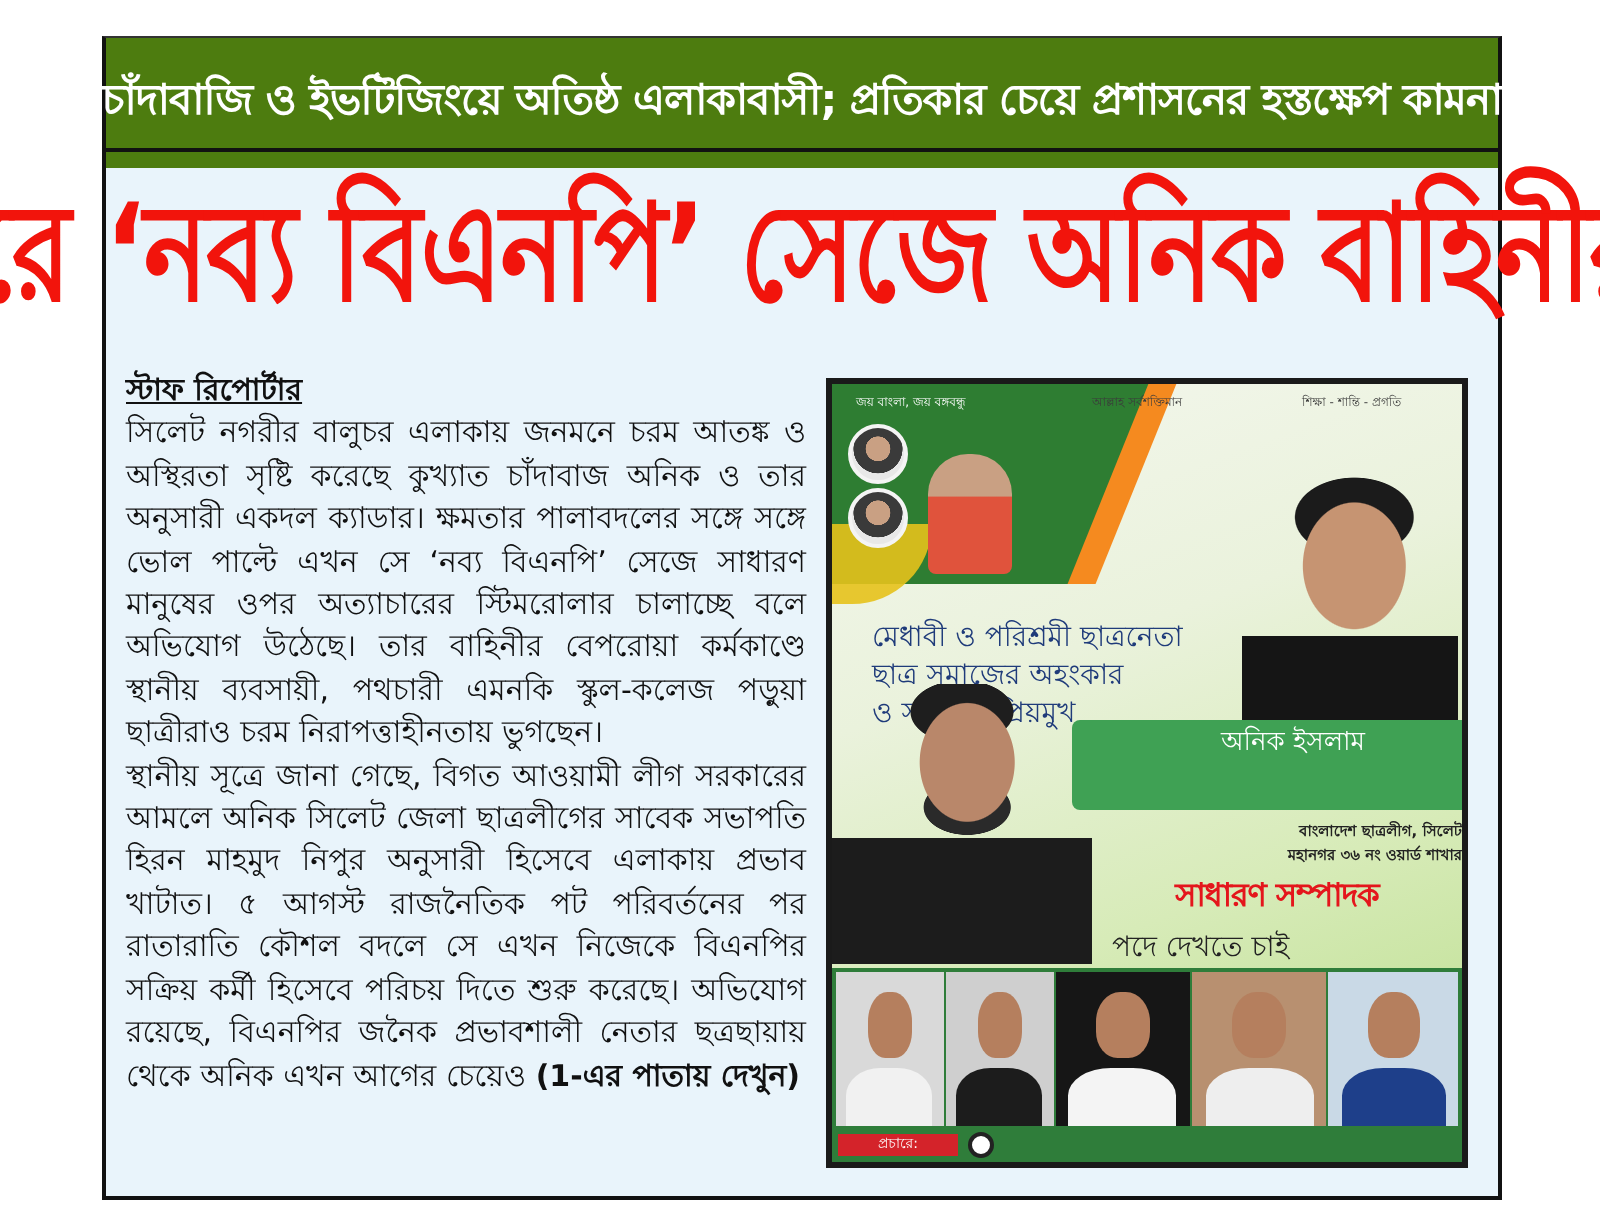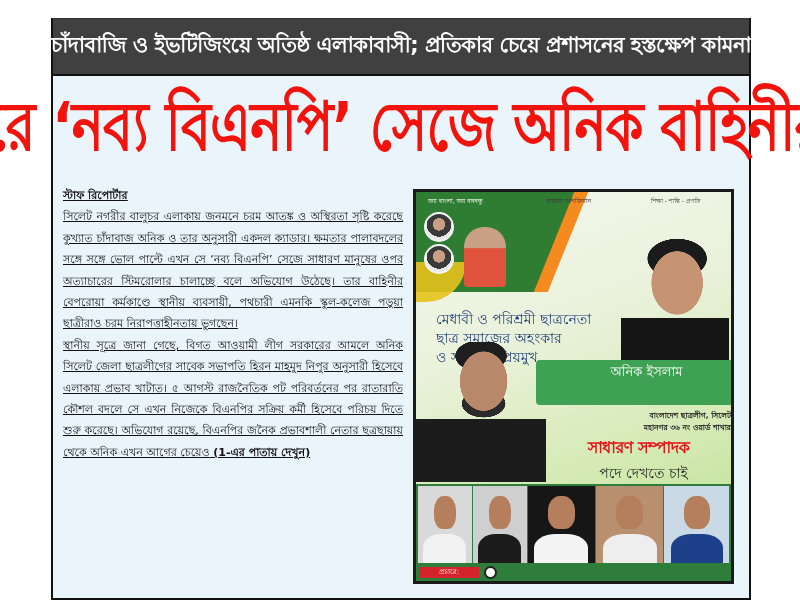--- a/index.html
+++ b/index.html
@@ -5,42 +5,41 @@
   * { box-sizing: border-box; margin: 0; padding: 0; }
   html, body { width: 800px; height: 613px; background: #ffffff; overflow: hidden; }
   body { position: relative; font-family: "DejaVu Sans", sans-serif; }
 
   .clip {
     position: absolute; left: 51px; top: 18px; width: 700px; height: 582px;
     border: 2px solid #111; border-top: 1px solid #333;
     background: #e9f4fb;
   }
   .kicker {
-    position: absolute; left: 0; top: 0; width: 100%; height: 55px;
-    background: #404040;
+    position: absolute; left: 0; top: 0; width: 100%; height: 65px;
+    background: #4d7c0f;
     color: #ffffff; font-size: 21px; font-weight: bold;
     display: flex; align-items: center; justify-content: center;
     white-space: nowrap; letter-spacing: -0.5px;
   }
   .kicker-rule {
     position: absolute; left: 0; top: 55px; width: 100%; height: 2px; background: #111;
   }
   .headline {
     position: absolute; left: 0; top: 62px; width: 100%; height: 100px;
     display: flex; align-items: center; justify-content: center;
     color: #f2140c; font-size: 54px; font-weight: bold;
     white-space: nowrap; letter-spacing: -1px;
     transform: scaleY(1.25);
   }
 
   .article {
     position: absolute; left: 10px; top: 166px; width: 340px;
-    font-size: 11px; line-height: 21.4px; color: #111;
+    font-size: 15px; line-height: 21.4px; color: #111;
     text-align: justify;
-    text-decoration: underline;
   }
   .byline {
     font-weight: bold; text-decoration: underline; display: block;
   }
   .para { display: block; text-align: justify; }
   .continued { font-weight: bold; white-space: nowrap; }
 
   .poster {
     position: absolute; left: 360px; top: 170px; width: 321px; height: 395px;
     border: 3px solid #1a1a1a; overflow: hidden;
@@ -103,21 +102,21 @@
   }
   .org-line {
     position: absolute; left: 130px; width: 185px; text-align: right;
     font-size: 7.5px; font-weight: bold; color: #222;
   }
   .post-title {
     position: absolute; left: 125px; top: 243px; width: 195px; text-align: center;
     color: #e4161c; font-size: 16px; font-weight: bold; letter-spacing: -0.5px;
   }
   .post-sub {
-    position: absolute; left: 140px; top: 270px; width: 175px; text-align: center;
+    position: absolute; left: 140px; top: 270px; width: 175px; text-align: left;
     color: #222; font-size: 14px;
   }
 
   .strip {
     position: absolute; left: 0; top: 292px; width: 100%; height: 90px;
     background: #2f7d3a; display: flex; gap: 1px; padding: 2px 2px 0 2px;
   }
   .thumb { height: 82px; flex: 1; position: relative; overflow: hidden; }
   .thumb::before {
     content: ""; position: absolute; left: 30%; top: 12%; width: 40%; height: 40%;

